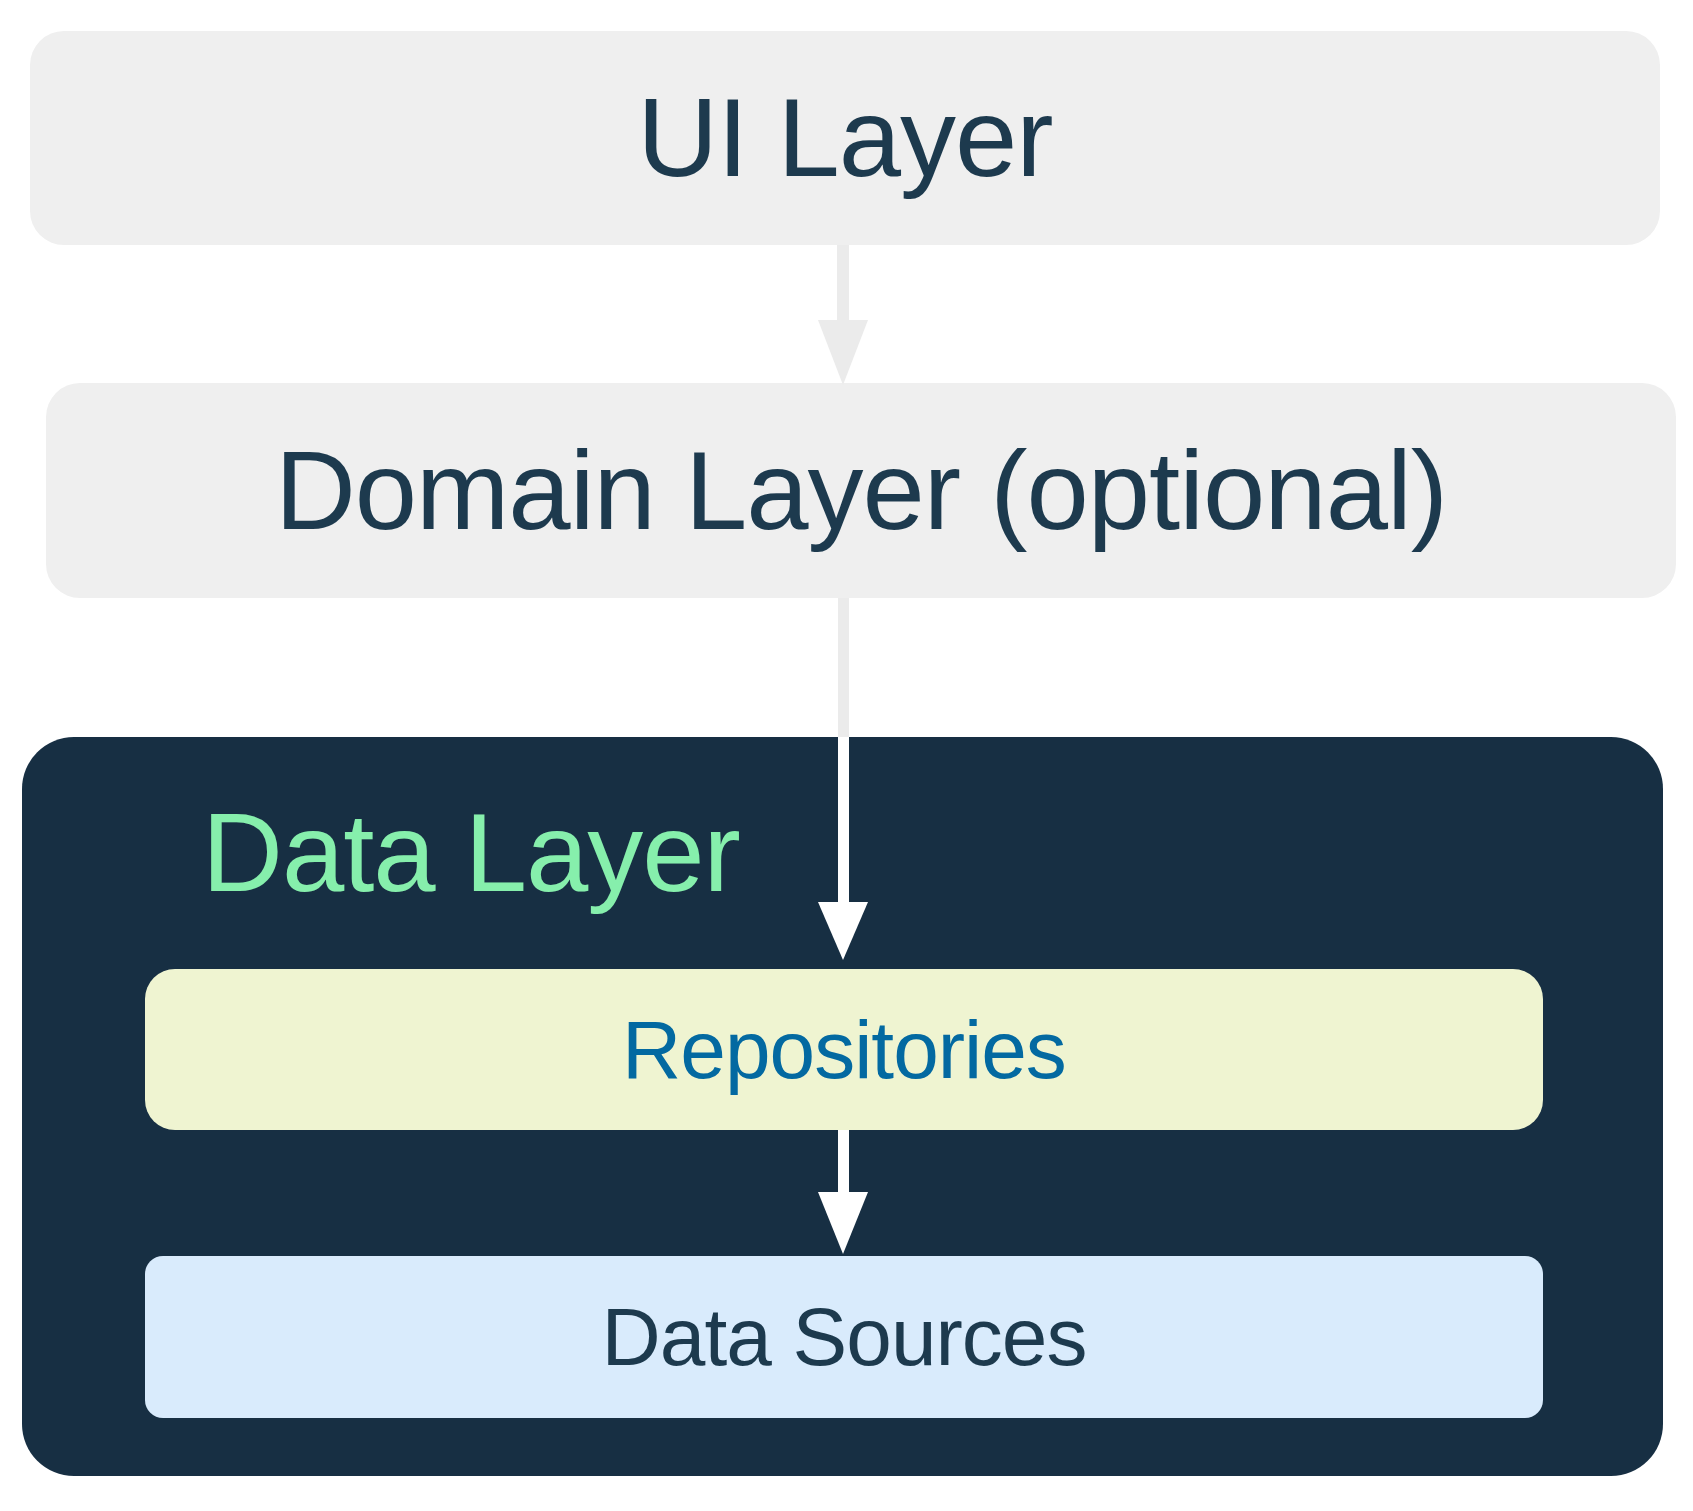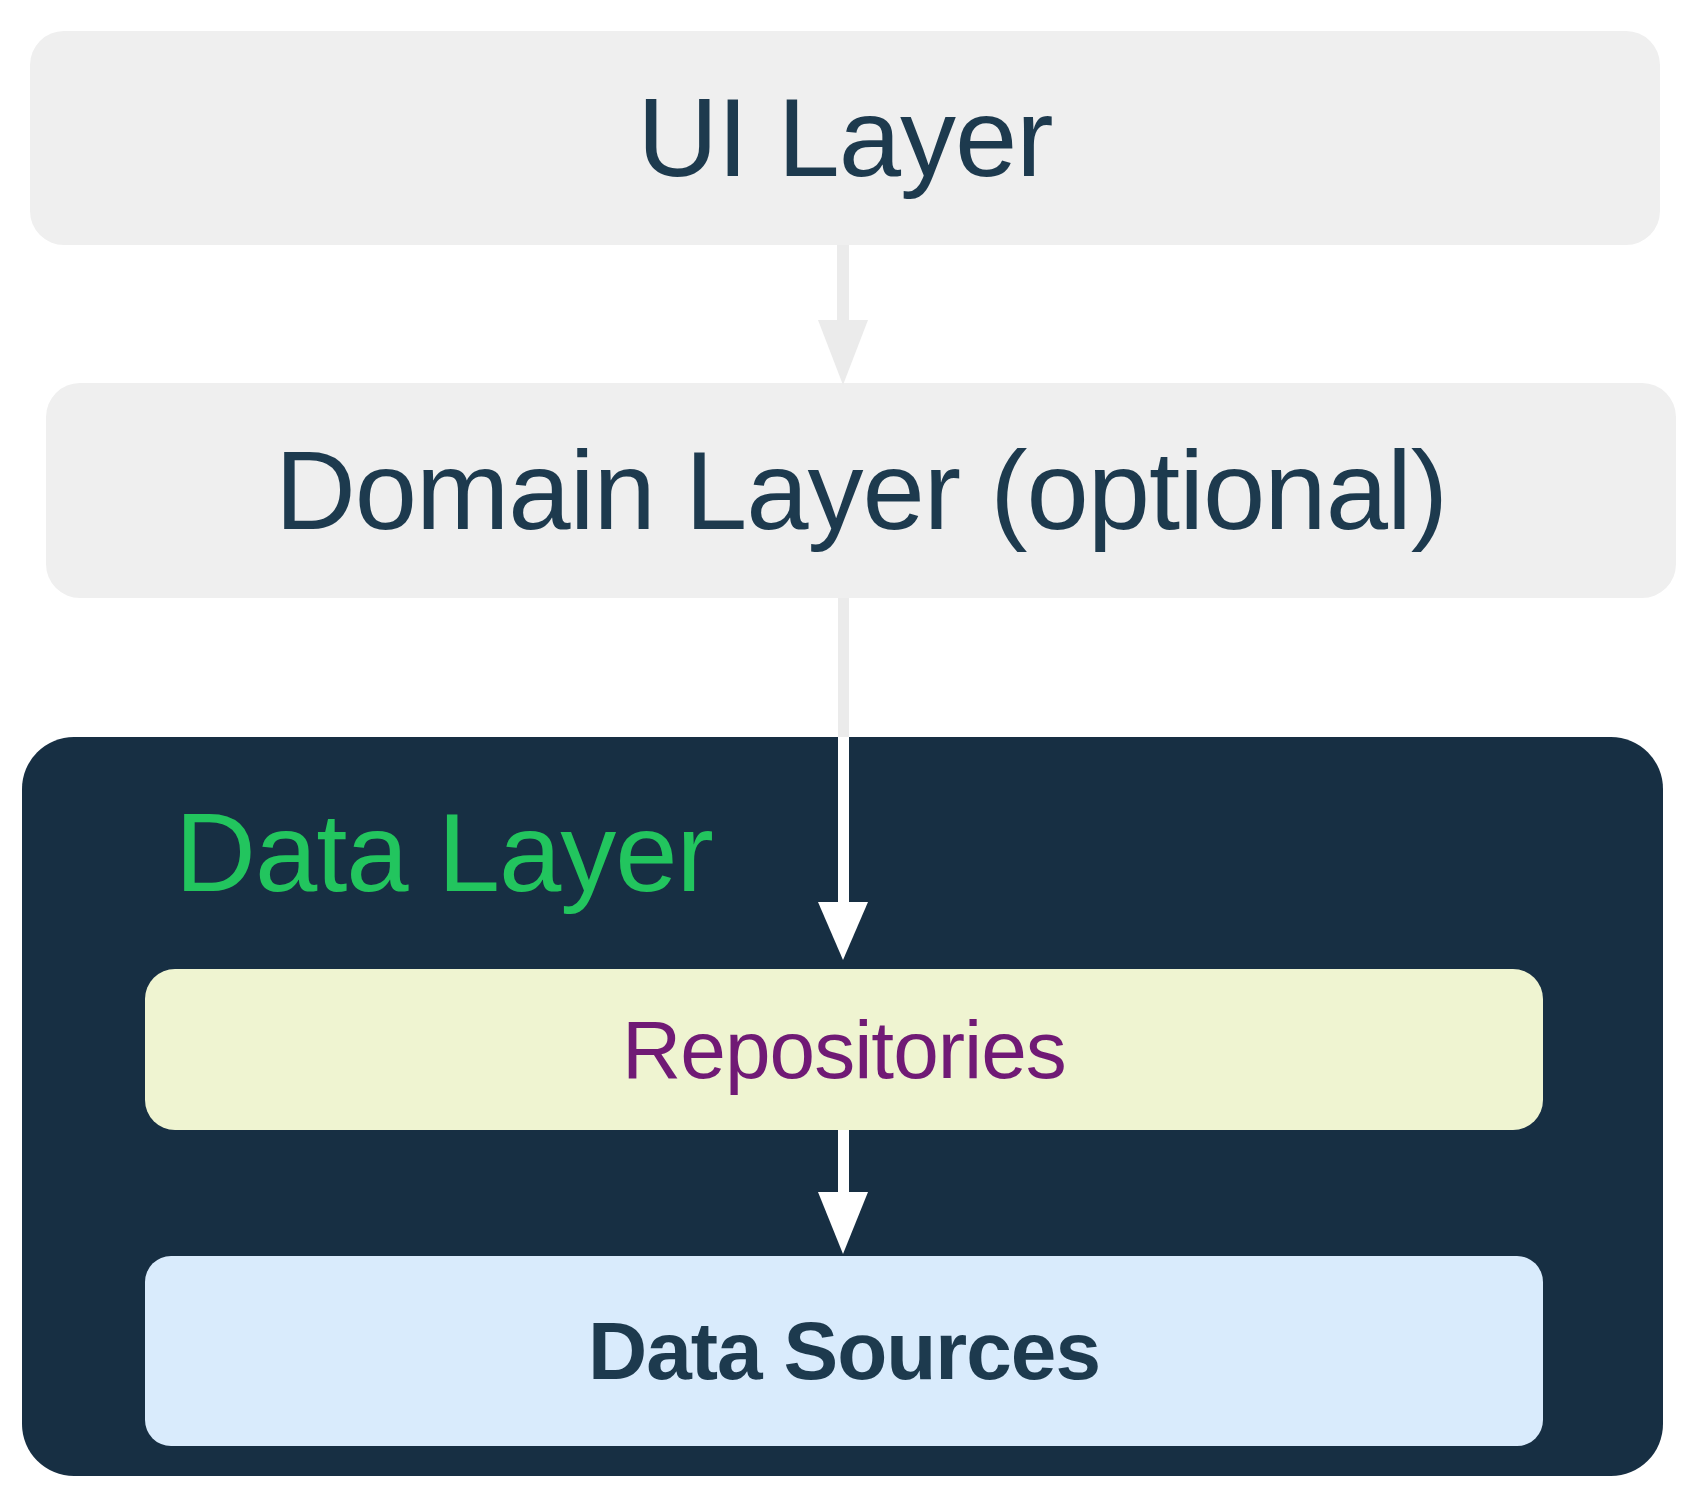--- a/index.html
+++ b/index.html
@@ -50,24 +50,23 @@
     letter-spacing: -1px;
   }
   #repositories-box {
     left: 123px; top: 232px;
     width: 1398px; height: 161px;
     border-radius: 30px;
     font-size: 82px;
   }
   #data-sources-box {
     left: 123px; top: 519px;
-    width: 1398px; height: 190px;
-    border-radius: 26px;
+    width: 1398px; height: 162px;
+    border-radius: 18px;
     font-size: 82px;
-    font-weight: bold;
   }
   #arrows {
     position: absolute;
     left: 0; top: 0;
     width: 1693px; height: 1511px;
     pointer-events: none;
   }
 </style>
 </head>
 <body>
@@ -76,23 +75,23 @@
 
   <div class="node" id="ui-box" style="background-color: rgb(239, 239, 239); color: rgb(29, 58, 78);">
     <span class="node-label">UI Layer</span>
   </div>
 
   <div class="node" id="domain-box" style="background-color: rgb(239, 239, 239); color: rgb(29, 58, 78);">
     <span class="node-label">Domain Layer (optional)</span>
   </div>
 
   <div class="node" id="data-layer-box" style="background-color: rgb(23, 47, 67);">
-    <div id="data-layer-title" class="node-label" style="color: #22c55e;">Data Layer</div>
+    <div id="data-layer-title" class="node-label" style="color: #86efac; margin-left: 27px;">Data Layer</div>
 
-    <div class="node" id="repositories-box" style="background-color: rgb(239, 244, 209); color: #701a75;">
+    <div class="node" id="repositories-box" style="background-color: rgb(239, 244, 209); color: #0369a1;">
       <span class="node-label">Repositories</span>
     </div>
 
     <div class="node" id="data-sources-box" style="background-color: rgb(217, 235, 252); color: rgb(29, 58, 78);">
       <span class="node-label">Data Sources</span>
     </div>
   </div>
 
   <svg id="arrows" viewBox="0 0 1693 1511" xmlns="http://www.w3.org/2000/svg">
 

